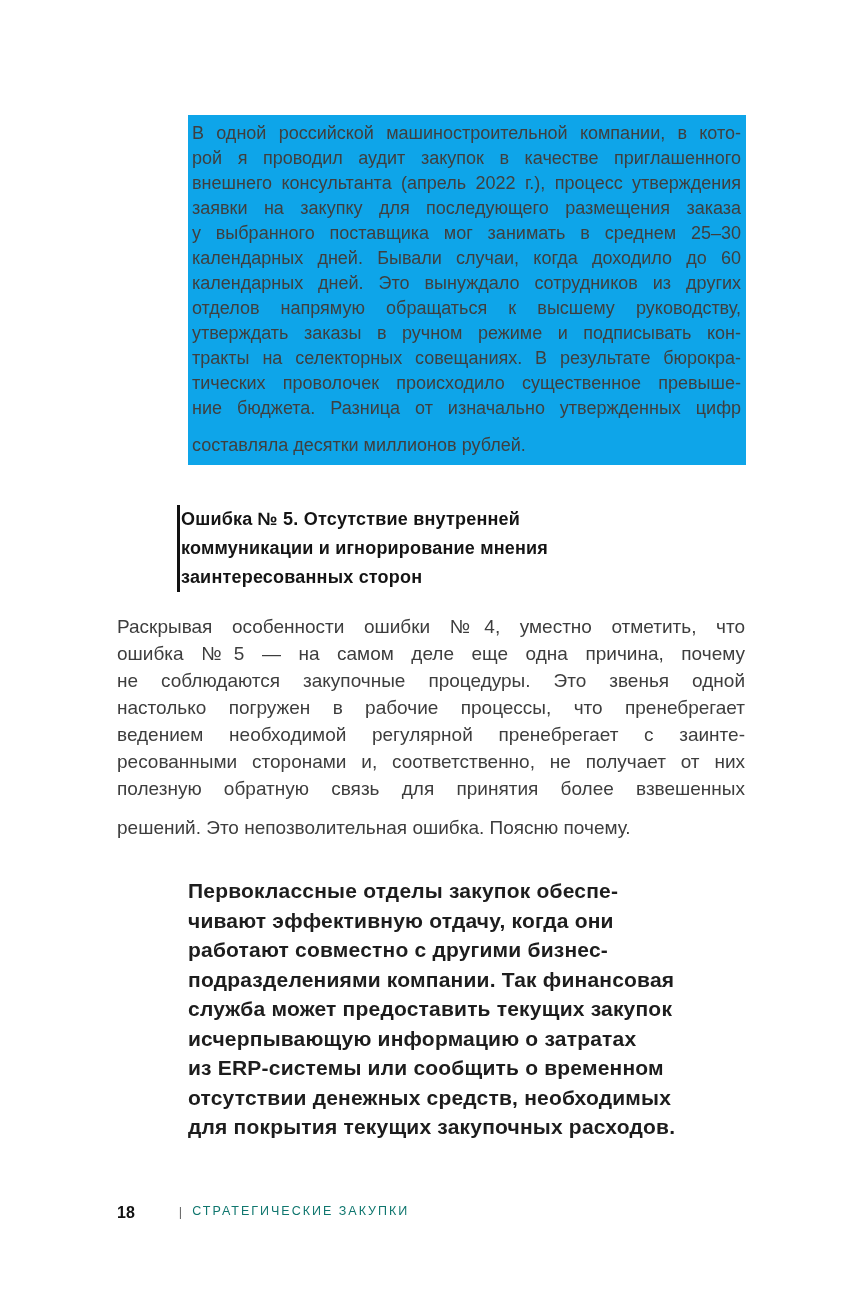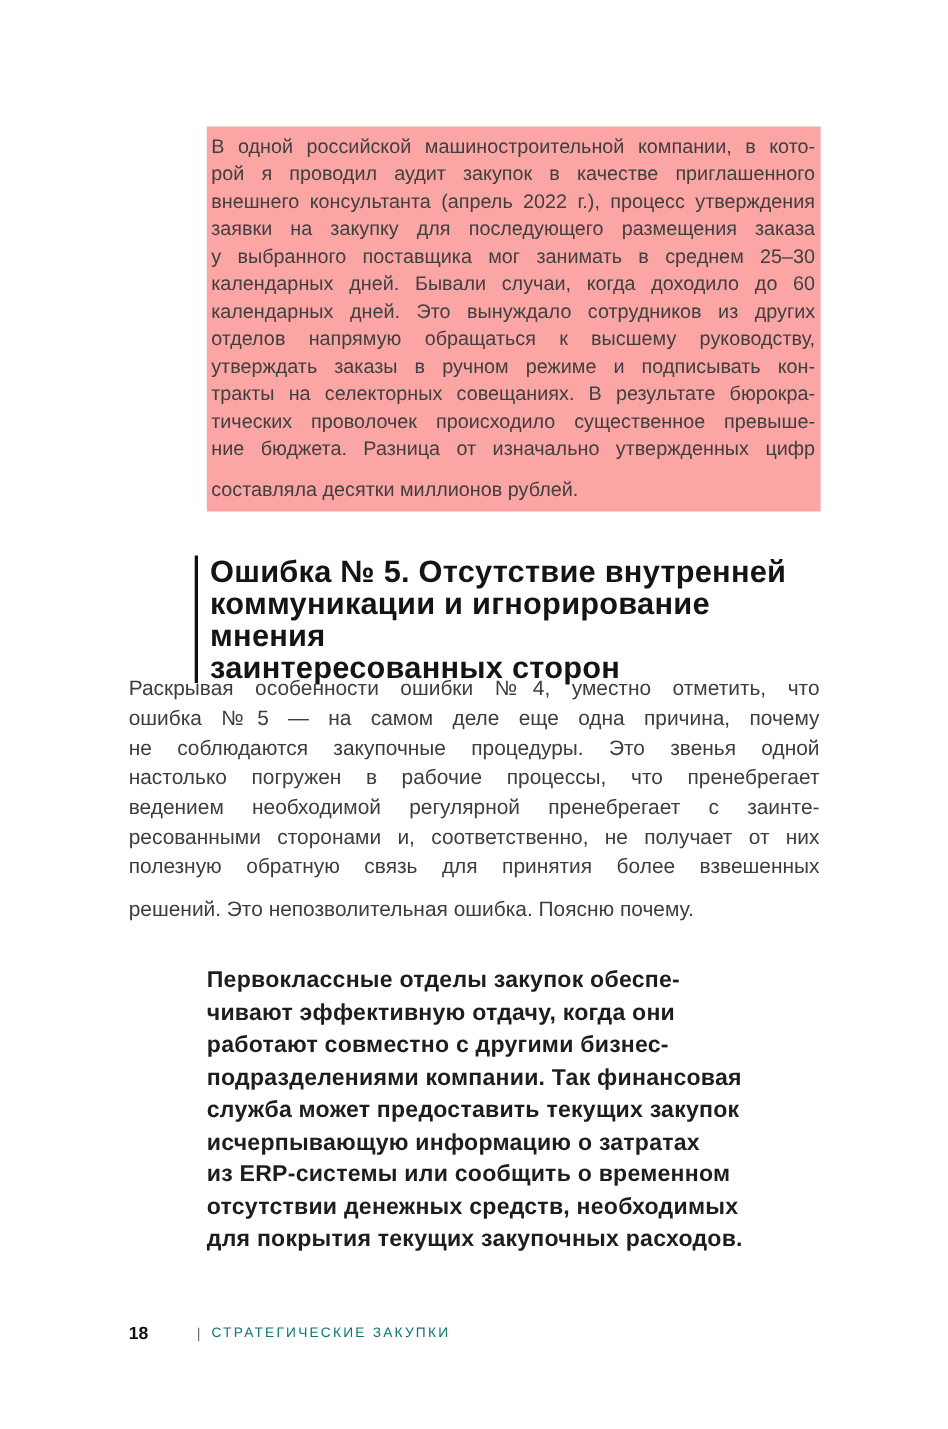--- a/index.html
+++ b/index.html
@@ -13,21 +13,21 @@
     color: #3d3d3d;
     overflow: hidden;
   }
 
   
   .quote-block {
     position: absolute;
     left: 188px;
     top: 115px;
     width: 558px;
-    background: #fca5a5;
+    background: #0ea5e9;
     padding: 6px 5px 7px 4px;
     font-size: 18px;
     line-height: 25px;
     color: #3f3f3f;
   }
 
   
   .justified > div {
     text-align: justify;
     text-align-last: justify;
@@ -35,22 +35,22 @@
   }
   .justified > div:last-child { text-align-last: left; margin-top: 12px; }
 
   
   .section-heading {
     position: absolute;
     left: 177px;
     top: 505px;
     width: 560px;
     border-left: 3px solid #111111;
-    padding-left: 11px;
-    font-size: 28px;
+    padding-left: 1px;
+    font-size: 18px;
     line-height: 29px;
     font-weight: bold;
     color: #141414;
     letter-spacing: 0.2px;
   }
 
   
   .body-paragraph {
     position: absolute;
     left: 117px;

